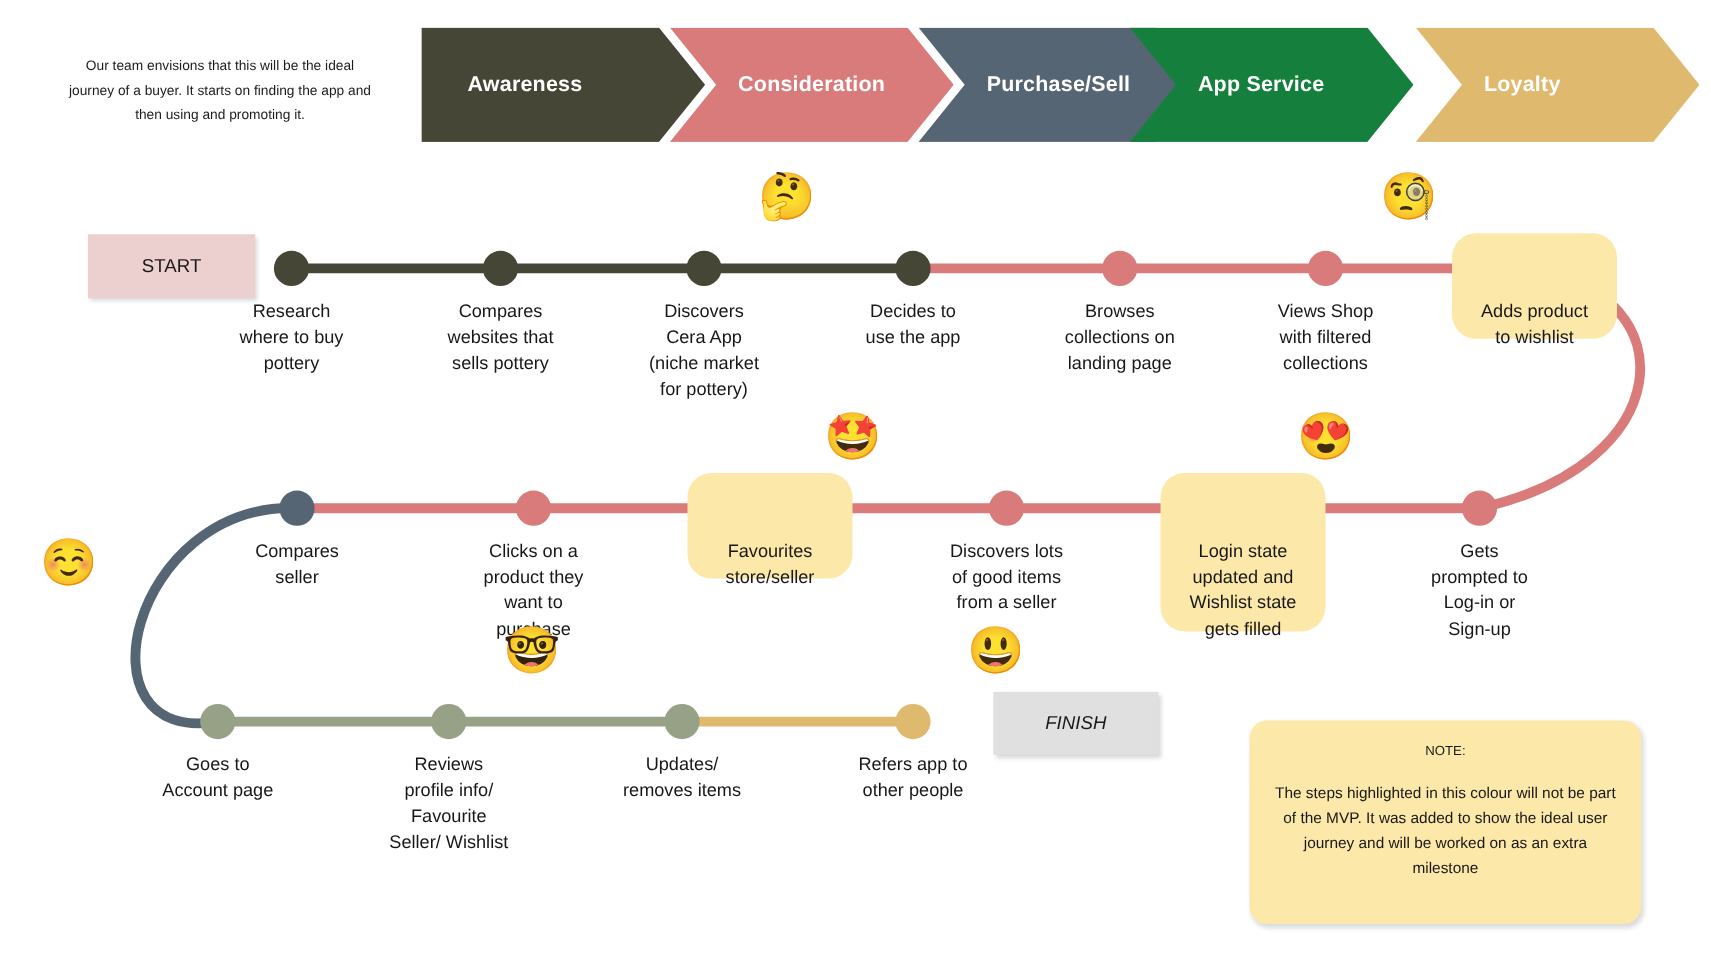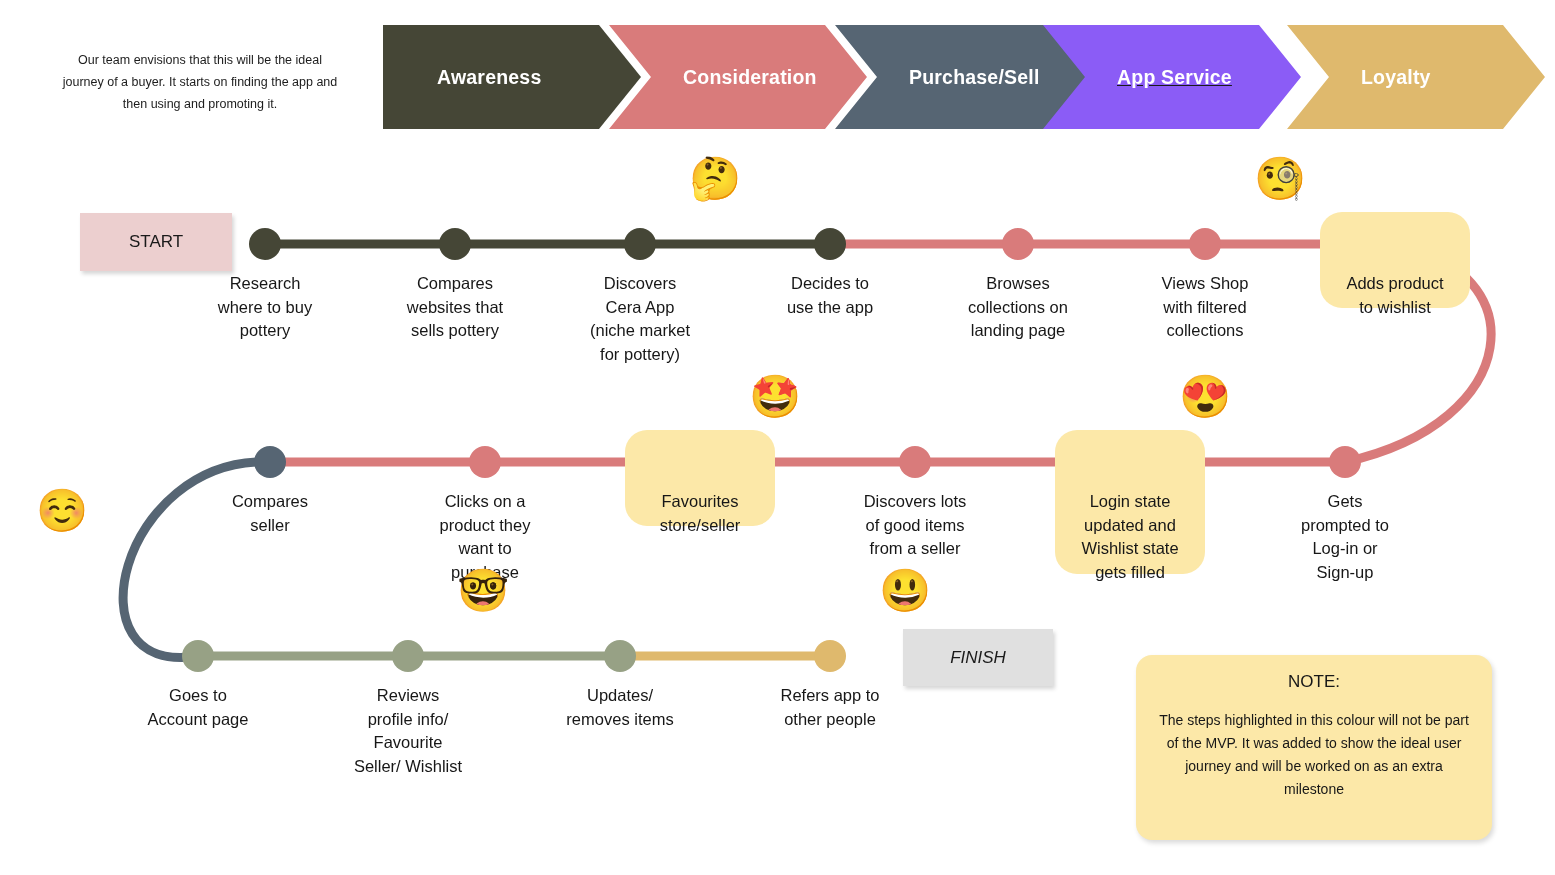--- a/index.html
+++ b/index.html
@@ -50,21 +50,20 @@
     box-sizing: border-box;
   }
   .chev-label {
     color: #ffffff;
     font-size: 19.5px;
     font-weight: bold;
     letter-spacing: 0.2px;
     white-space: nowrap;
     position: relative;
     z-index: 2;
-    margin-left: 12px;
   }
   
   #journey-svg {
     position: absolute;
     left: 0; top: 0;
     width: 1555px;
     height: 875px;
     pointer-events: none;
   }
   
@@ -112,21 +111,21 @@
     width: 356px;
     height: 185px;
     background: #fce8a8;
     border-radius: 16px;
     box-shadow: 2px 3px 5px rgba(0,0,0,0.15);
     box-sizing: border-box;
     padding: 16px 18px 0 18px;
     text-align: center;
   }
   #note-title {
-    font-size: 17px;
+    font-size: 12px;
     line-height: 22px;
     color: #171717;
     margin-bottom: 16px;
   }
   #note-body {
     font-size: 14px;
     line-height: 23px;
     color: #171717;
     white-space: pre-line;
   }
@@ -141,21 +140,21 @@
   <div id="stage-banner">
       <div class="chev" style="left: 0px; width: 258px; background: rgb(69, 70, 54); clip-path: polygon(0% 0%, 0% 100%, 83.721% 100%, 100% 50%, 83.721% 0%); padding-left: 42px;">
         <span class="chev-label">Awareness</span>
       </div>
       <div class="chev" style="left: 226px; width: 258px; background: rgb(217, 123, 123); clip-path: polygon(0% 0%, 16.279% 50%, 0% 100%, 83.721% 100%, 100% 50%, 83.721% 0%); padding-left: 62px;">
         <span class="chev-label">Consideration</span>
       </div>
       <div class="chev" style="left: 452px; width: 258px; background: rgb(86, 101, 115); clip-path: polygon(0% 0%, 16.279% 50%, 0% 100%, 83.721% 100%, 100% 50%, 83.721% 0%); padding-left: 62px;">
         <span class="chev-label">Purchase/Sell</span>
       </div>
-      <div class="chev" style="left: 660px; width: 258px; background: #8b5cf6; clip-path: polygon(0% 0%, 16.279% 50%, 0% 100%, 83.721% 100%, 100% 50%, 83.721% 0%); padding-left: 62px; text-decoration: underline;">
+      <div class="chev" style="left: 644px; width: 258px; background: #15803d; clip-path: polygon(0% 0%, 16.279% 50%, 0% 100%, 83.721% 100%, 100% 50%, 83.721% 0%); padding-left: 62px;">
         <span class="chev-label">App Service</span>
       </div>
       <div class="chev" style="left: 904px; width: 258px; background: rgb(223, 185, 109); clip-path: polygon(0% 0%, 16.279% 50%, 0% 100%, 83.721% 100%, 100% 50%, 83.721% 0%); padding-left: 62px;">
         <span class="chev-label">Loyalty</span>
       </div>
     </div>
 
   <svg id="journey-svg" viewBox="0 0 1555 875" xmlns="http://www.w3.org/2000/svg">
       <path d="M265 244 L455 244" stroke="#454636" stroke-width="9" fill="none" stroke-linecap="round"></path>
       <path d="M455 244 L640 244" stroke="#454636" stroke-width="9" fill="none" stroke-linecap="round"></path>

